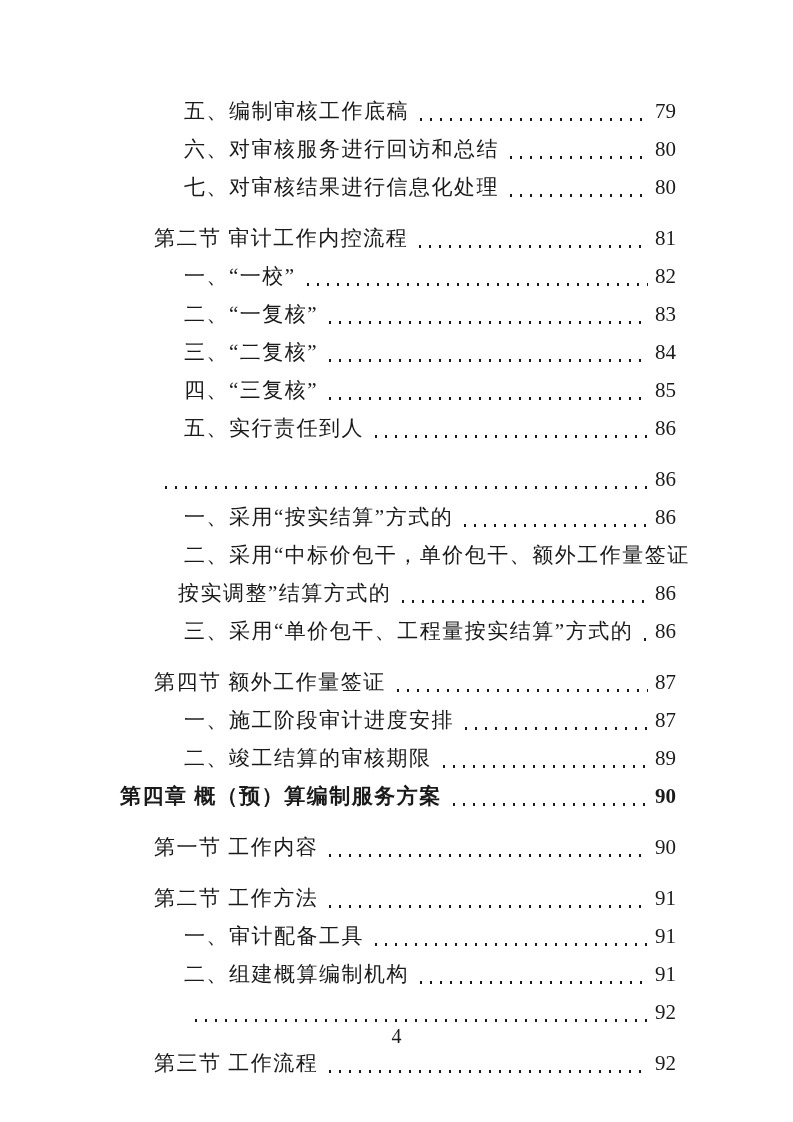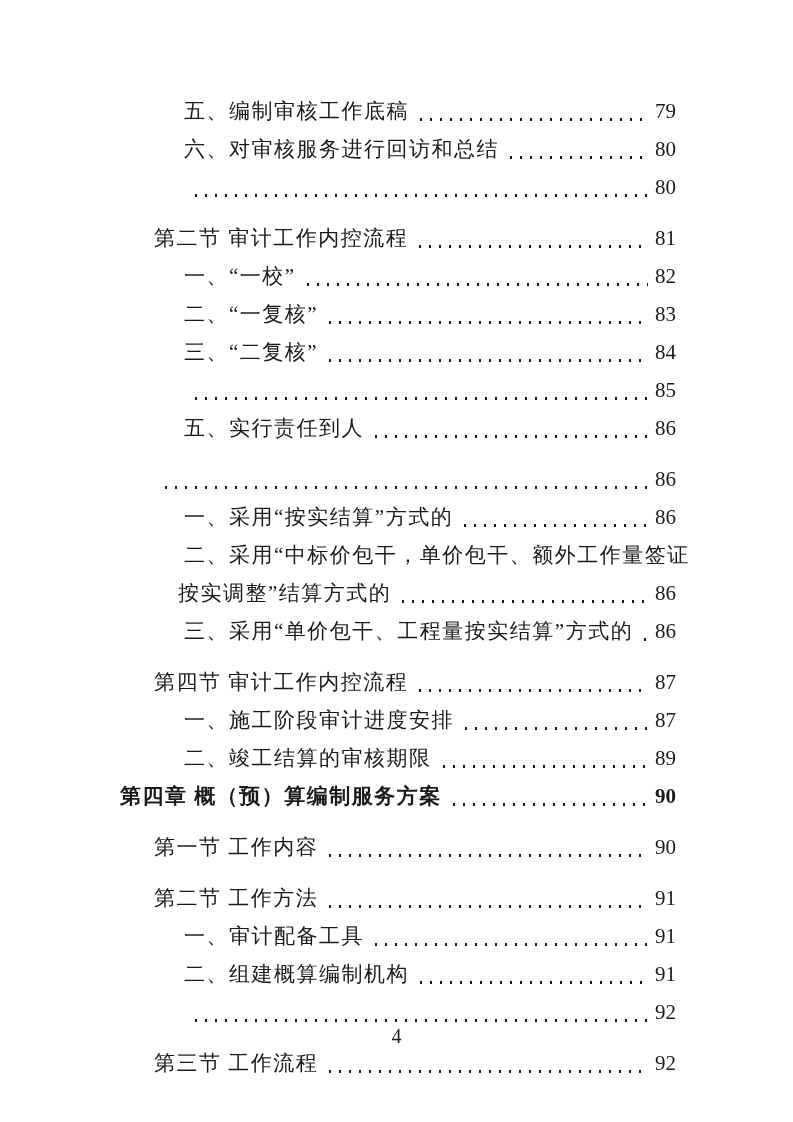--- a/index.html
+++ b/index.html
@@ -83,20 +83,21 @@
     <span class="toc-title">五、编制审核工作底稿</span>
     <span class="toc-leader"></span>
     <span class="toc-page">79</span>
   </div>
       <div class="toc-row lv-item">
     <span class="toc-title">六、对审核服务进行回访和总结</span>
     <span class="toc-leader"></span>
     <span class="toc-page">80</span>
   </div>
       <div class="toc-row lv-item">
+    <span class="toc-title">七、对审核结果进行信息化处理</span>
     <span class="toc-leader"></span>
     <span class="toc-page">80</span>
   </div>
       <div class="toc-row lv-section">
     <span class="toc-title">第二节 审计工作内控流程</span>
     <span class="toc-leader"></span>
     <span class="toc-page">81</span>
   </div>
       <div class="toc-row lv-item">
     <span class="toc-title">一、“一校”</span>
@@ -107,20 +108,21 @@
     <span class="toc-title">二、“一复核”</span>
     <span class="toc-leader"></span>
     <span class="toc-page">83</span>
   </div>
       <div class="toc-row lv-item">
     <span class="toc-title">三、“二复核”</span>
     <span class="toc-leader"></span>
     <span class="toc-page">84</span>
   </div>
       <div class="toc-row lv-item">
+    <span class="toc-title">四、“三复核”</span>
     <span class="toc-leader"></span>
     <span class="toc-page">85</span>
   </div>
       <div class="toc-row lv-item">
     <span class="toc-title">五、实行责任到人</span>
     <span class="toc-leader"></span>
     <span class="toc-page">86</span>
   </div>
       <div class="toc-row lv-section">
     <span class="toc-leader"></span>
@@ -139,21 +141,21 @@
     <span class="toc-title">按实调整”结算方式的</span>
     <span class="toc-leader"></span>
     <span class="toc-page">86</span>
   </div>
       <div class="toc-row lv-item">
     <span class="toc-title">三、采用“单价包干、工程量按实结算”方式的</span>
     <span class="toc-leader"></span>
     <span class="toc-page">86</span>
   </div>
       <div class="toc-row lv-section">
-    <span class="toc-title">第四节 审计工作内控流程</span>
+    <span class="toc-title">第四节 额外工作量签证</span>
     <span class="toc-leader"></span>
     <span class="toc-page">87</span>
   </div>
       <div class="toc-row lv-item">
     <span class="toc-title">一、施工阶段审计进度安排</span>
     <span class="toc-leader"></span>
     <span class="toc-page">87</span>
   </div>
       <div class="toc-row lv-item">
     <span class="toc-title">二、竣工结算的审核期限</span>

